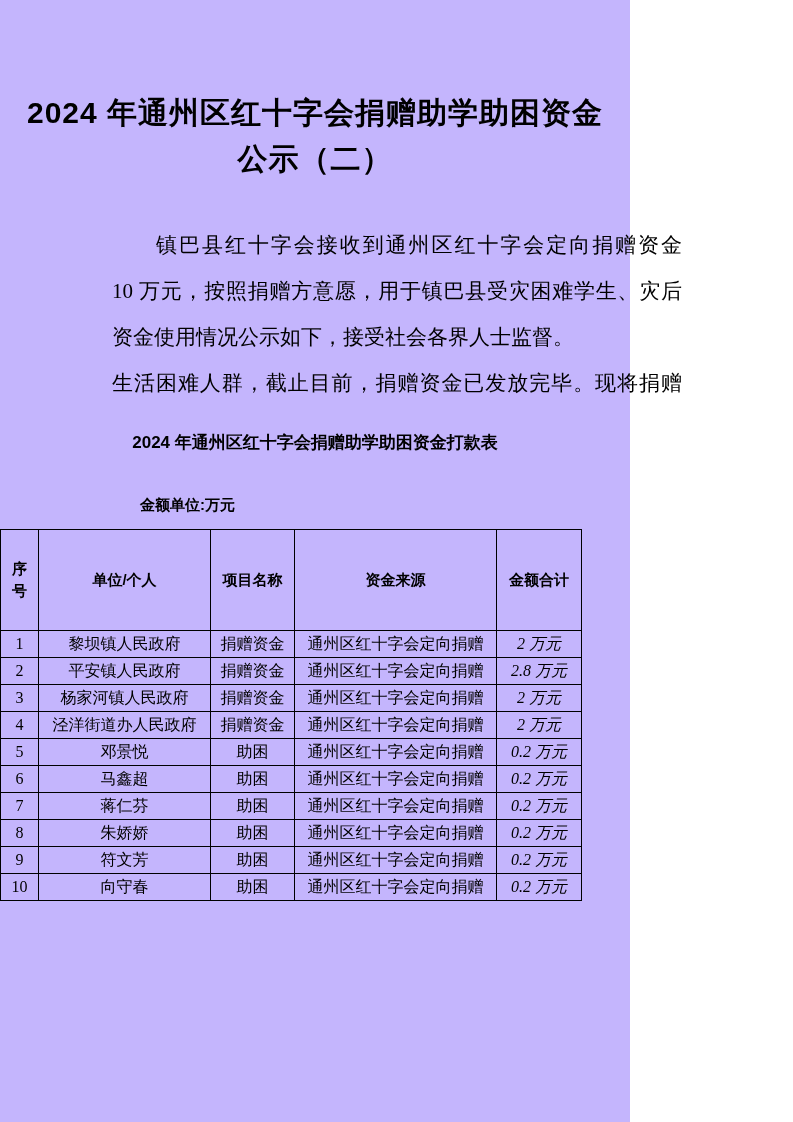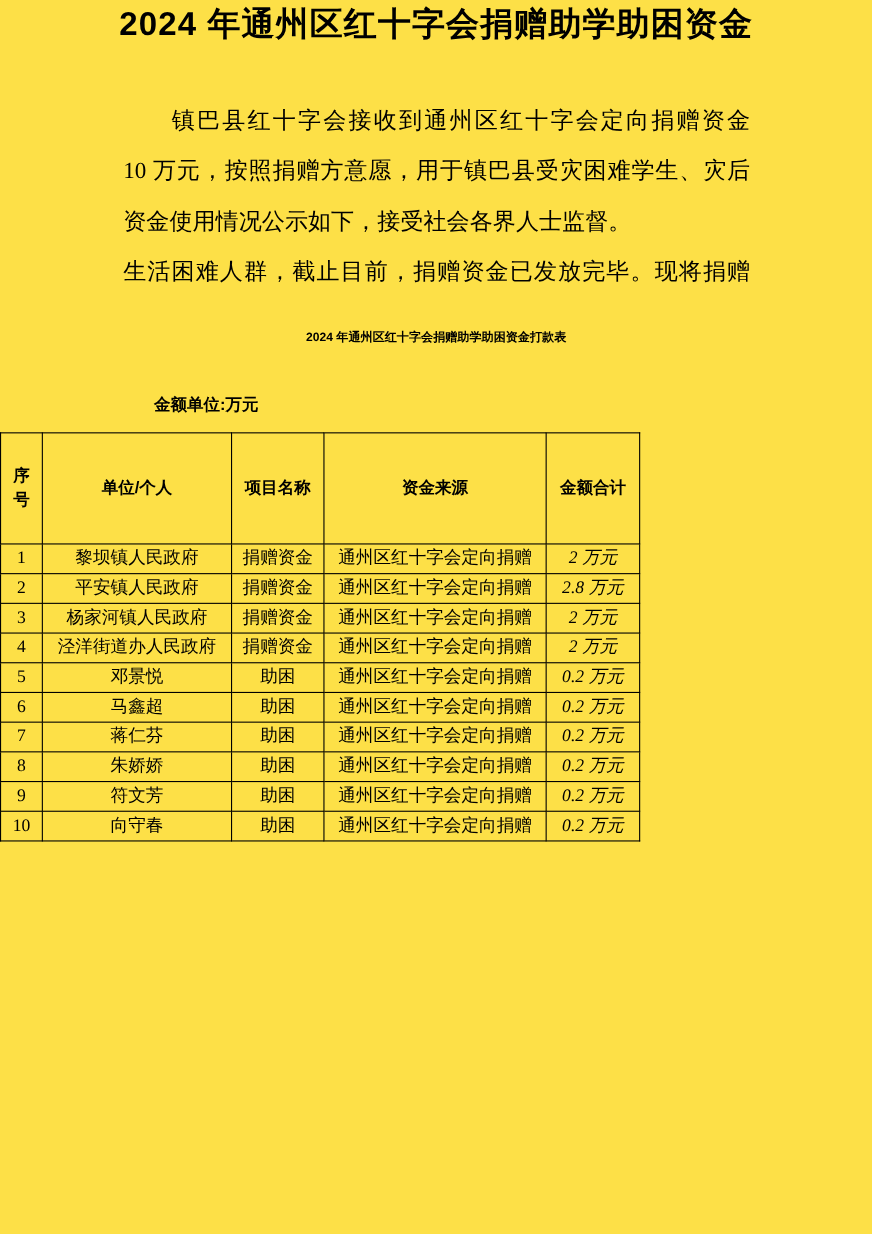--- a/index.html
+++ b/index.html
@@ -5,23 +5,24 @@
   * { margin: 0; padding: 0; box-sizing: border-box; }
   html, body { background: #ffffff; }
   body {
     width: 793px;
     height: 1122px;
     overflow: hidden;
     font-family: "Liberation Serif", serif;
     color: #000000;
   }
   .page {
-    width: 793px;
+    width: 630px;
     height: 1122px;
-    background: #fde047;
+    background: #c4b5fd;
+    padding-top: 90px;
     position: relative;
   }
   
   .doc-title {
     text-align: center;
     font-family: "Liberation Sans", sans-serif;
     font-weight: bold;
     font-size: 30px;
     line-height: 46px;
     letter-spacing: 1px;
@@ -39,21 +40,21 @@
     text-justify: inter-character;
   }
   .para-line.first { text-indent: 2.1em; }
   .para-line.last { text-align-last: left; }
   
   .table-title {
     margin-top: 26px;
     text-align: center;
     font-family: "Liberation Sans", sans-serif;
     font-weight: bold;
-    font-size: 11px;
+    font-size: 17px;
     line-height: 22px;
   }
   
   .unit-note {
     margin: 42px 0 15px 140px;
     font-family: "Liberation Sans", sans-serif;
     font-weight: bold;
     font-size: 15px;
     line-height: 18px;
   }
@@ -96,20 +97,21 @@
   }
   tr.total-row td { height: 29px; }
 </style>
 </head>
 <body>
 
 <div class="page">
 
   <h1 class="doc-title">
     <span style="display:block">2024 年通州区红十字会捐赠助学助困资金</span>
+    <span style="display:block">公示（二）</span>
   </h1>
 
   <div class="paragraph">
     <div class="para-line first">镇巴县红十字会接收到通州区红十字会定向捐赠资金</div>
     <div class="para-line">10 万元，按照捐赠方意愿，用于镇巴县受灾困难学生、灾后</div>
     <div class="para-line last">资金使用情况公示如下，接受社会各界人士监督。</div>
     <div class="para-line">生活困难人群，截止目前，捐赠资金已发放完毕。现将捐赠</div>
   </div>
 
   <div class="table-title">2024 年通州区红十字会捐赠助学助困资金打款表</div>

